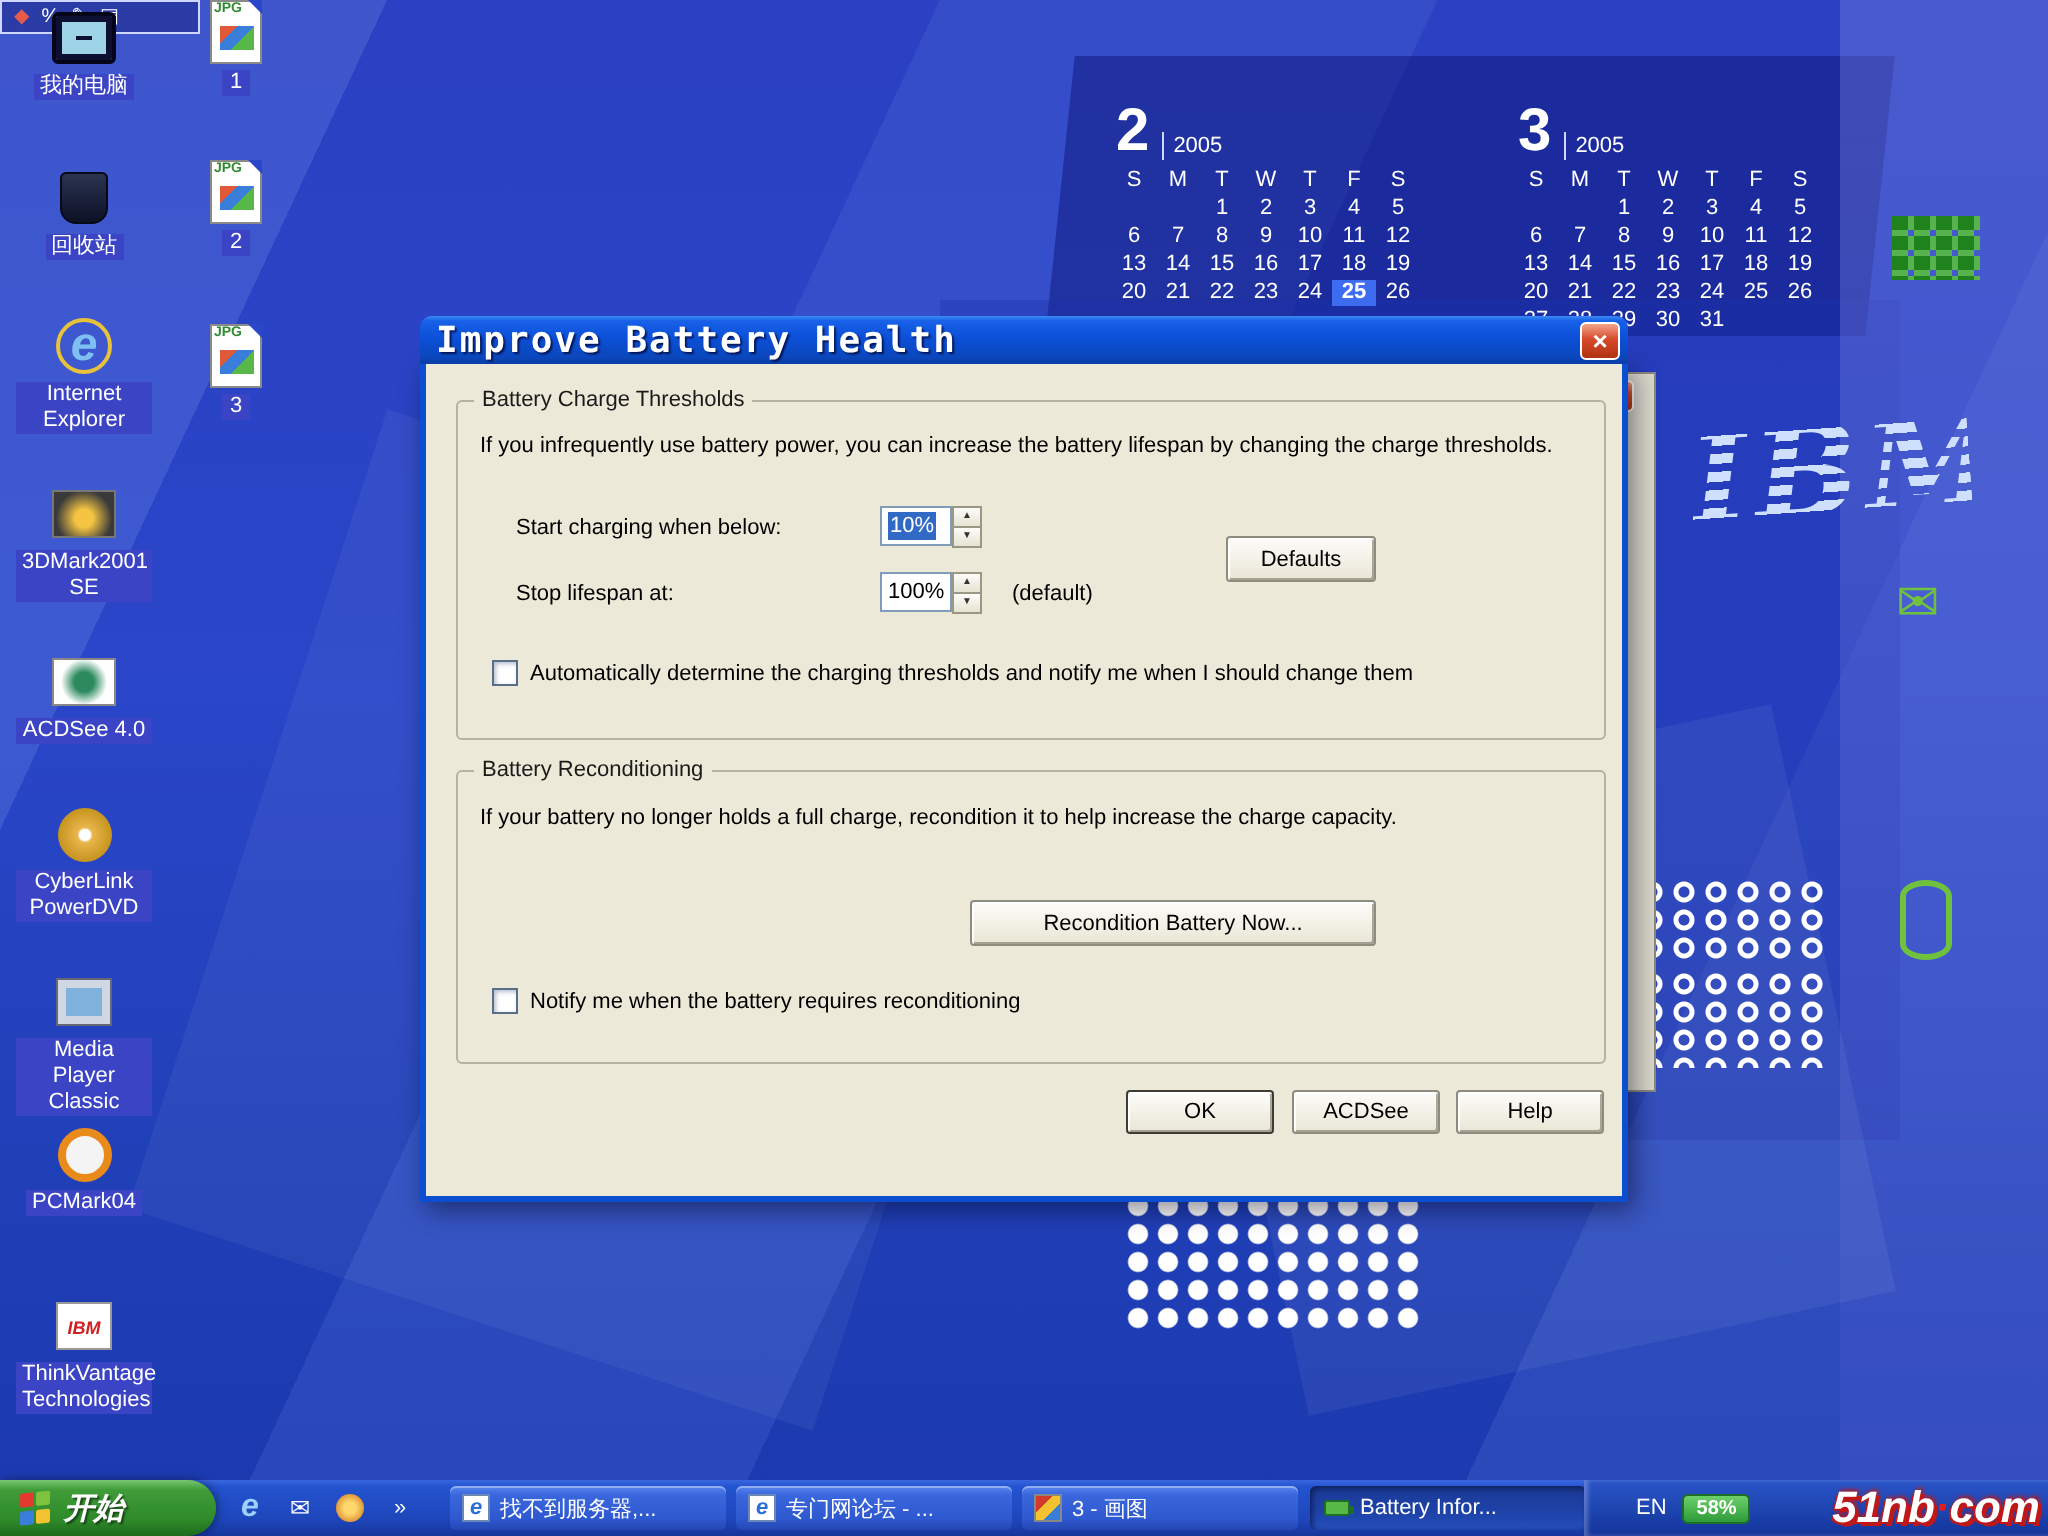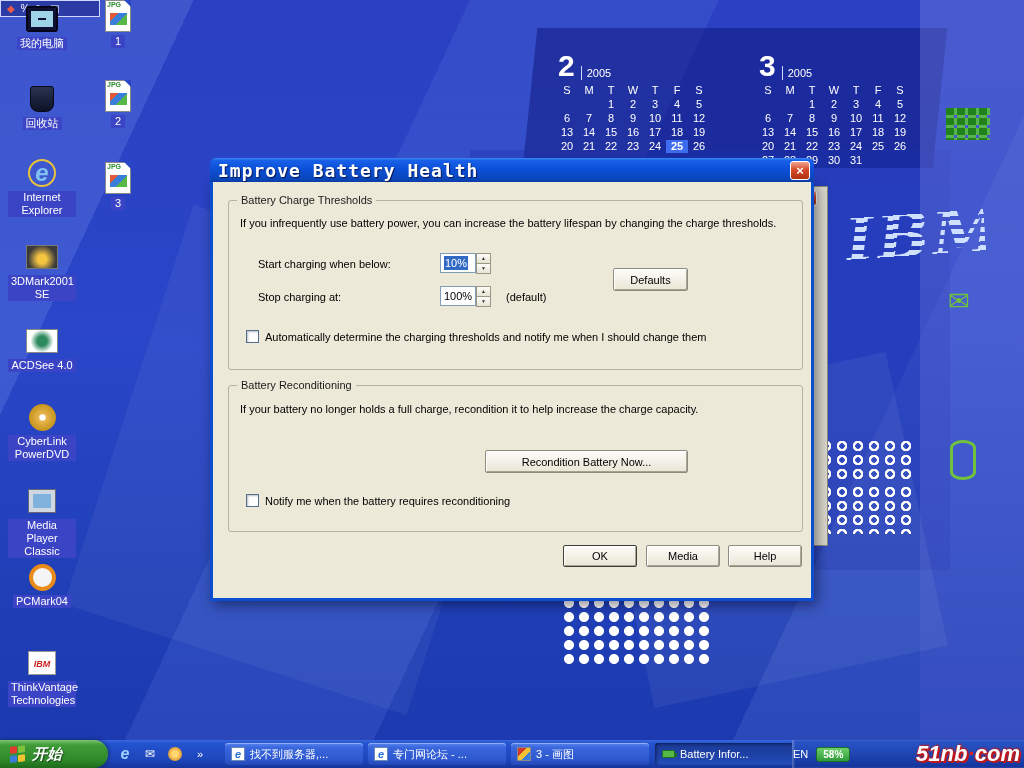--- a/index.html
+++ b/index.html
@@ -169,21 +169,21 @@
   .ticon-page { background:#fff; border:1px solid #6a87b5; color:#2a6fd6; font-size:11px;
     font-weight:bold; font-style:italic; line-height:12px; }
   .ticon-paint { background:#e8e4da; border:1px solid #888;
     background-image:linear-gradient(135deg,#d23a2e 0 35%, #f2c231 35% 65%, #3a7edb 65%); }
   .ticon-batt { width:13px; height:8px; background:#58b847; border:1px solid #1d6e28; border-radius:1px; position:relative; }
   .ticon-batt::after { content:""; position:absolute; right:-3px; top:2px; width:2px; height:4px; background:#1d6e28; }
 
   .tray { position:absolute; right:0; top:0; height:28px; width:232px;
     background:linear-gradient(180deg,#2a55c8 0%, #1c42ad 60%, #14339a 100%);
     box-shadow:inset 2px 0 2px rgba(255,255,255,.25);
-    display:flex; align-items:center; gap:8px; padding-left:1px; }
+    display:flex; align-items:center; gap:8px; padding-left:26px; }
   .tray-lang { color:#fff; font-size:11px; }
   .tray-batt { background:linear-gradient(#6cd06a,#2f9a3a); border:1px solid #1d6e28; border-radius:3px;
     color:#fff; font-size:10px; font-weight:bold; padding:1px 6px; }
   .watermark { position:absolute; right:4px; bottom:0px; z-index:90;
     font-size:22px; font-weight:900; font-style:italic; line-height:28px; color:#fff;
     text-shadow:2px 2px 0 #c01818, -1px 1px 0 #c01818, 1px -1px 2px #c01818; }
   .watermark .dot { color:#e02020; text-shadow:none; }
 </style>
 </head>
 <body data-interactable="false">
@@ -399,21 +399,21 @@
   <div class="dtext" style="left:45px;top:76px;" data-interactable="false">Start charging when below:</div>
   <div class="spin" style="left:227px;top:71px;" data-interactable="true">
     <span class="spin-val sel" data-interactable="true"><span>10%</span></span>
     <span class="spin-btns" data-interactable="false">
       <span class="spin-up" data-interactable="true">▲</span>
       <span class="spin-dn" data-interactable="true">▼</span>
     </span>
   </div>
   <button class="xbtn" style="left:400px;top:86px;width:75px;height:23px;" data-interactable="true">Defaults</button>
 
-  <div class="dtext" style="left:45px;top:109px;" data-interactable="false">Stop charging at:</div>
+  <div class="dtext" style="left:45px;top:109px;" data-interactable="false">Stop lifespan at:</div>
   <div class="spin" style="left:227px;top:104px;" data-interactable="true">
     <span class="spin-val" data-interactable="true"><span>100%</span></span>
     <span class="spin-btns" data-interactable="false">
       <span class="spin-up" data-interactable="true">▲</span>
       <span class="spin-dn" data-interactable="true">▼</span>
     </span>
   </div>
   <div class="dtext" style="left:293px;top:109px;" data-interactable="false">(default)</div>
 
   <div class="cbrow" style="left:33px;top:148px;" data-interactable="true">
@@ -425,21 +425,21 @@
     <span class="legend" data-interactable="false">Battery Reconditioning</span>
   </div>
   <div class="dtext" style="left:27px;top:221px;width:555px;" data-interactable="false">If your battery no longer holds a full charge, recondition it to help increase the charge capacity.</div>
   <button class="xbtn" style="left:272px;top:268px;width:203px;height:23px;" data-interactable="true">Recondition Battery Now...</button>
   <div class="cbrow" style="left:33px;top:312px;" data-interactable="true">
     <span class="cbox" data-interactable="true"></span>
     <span class="cblabel" data-interactable="false">Notify me when the battery requires reconditioning</span>
   </div>
 
   <button class="xbtn default" style="left:350px;top:363px;width:74px;height:22px;" data-interactable="true">OK</button>
-  <button class="xbtn" style="left:433px;top:363px;width:74px;height:22px;" data-interactable="true">Media</button>
+  <button class="xbtn" style="left:433px;top:363px;width:74px;height:22px;" data-interactable="true">ACDSee</button>
   <button class="xbtn" style="left:515px;top:363px;width:74px;height:22px;" data-interactable="true">Help</button>
 </div>
 
 <div class="taskbar" data-interactable="false">
   <div class="start-btn" data-interactable="true">
     <span class="start-flag" data-interactable="false">
         <i></i>
         <i></i>
         <i></i>
         <i></i>

